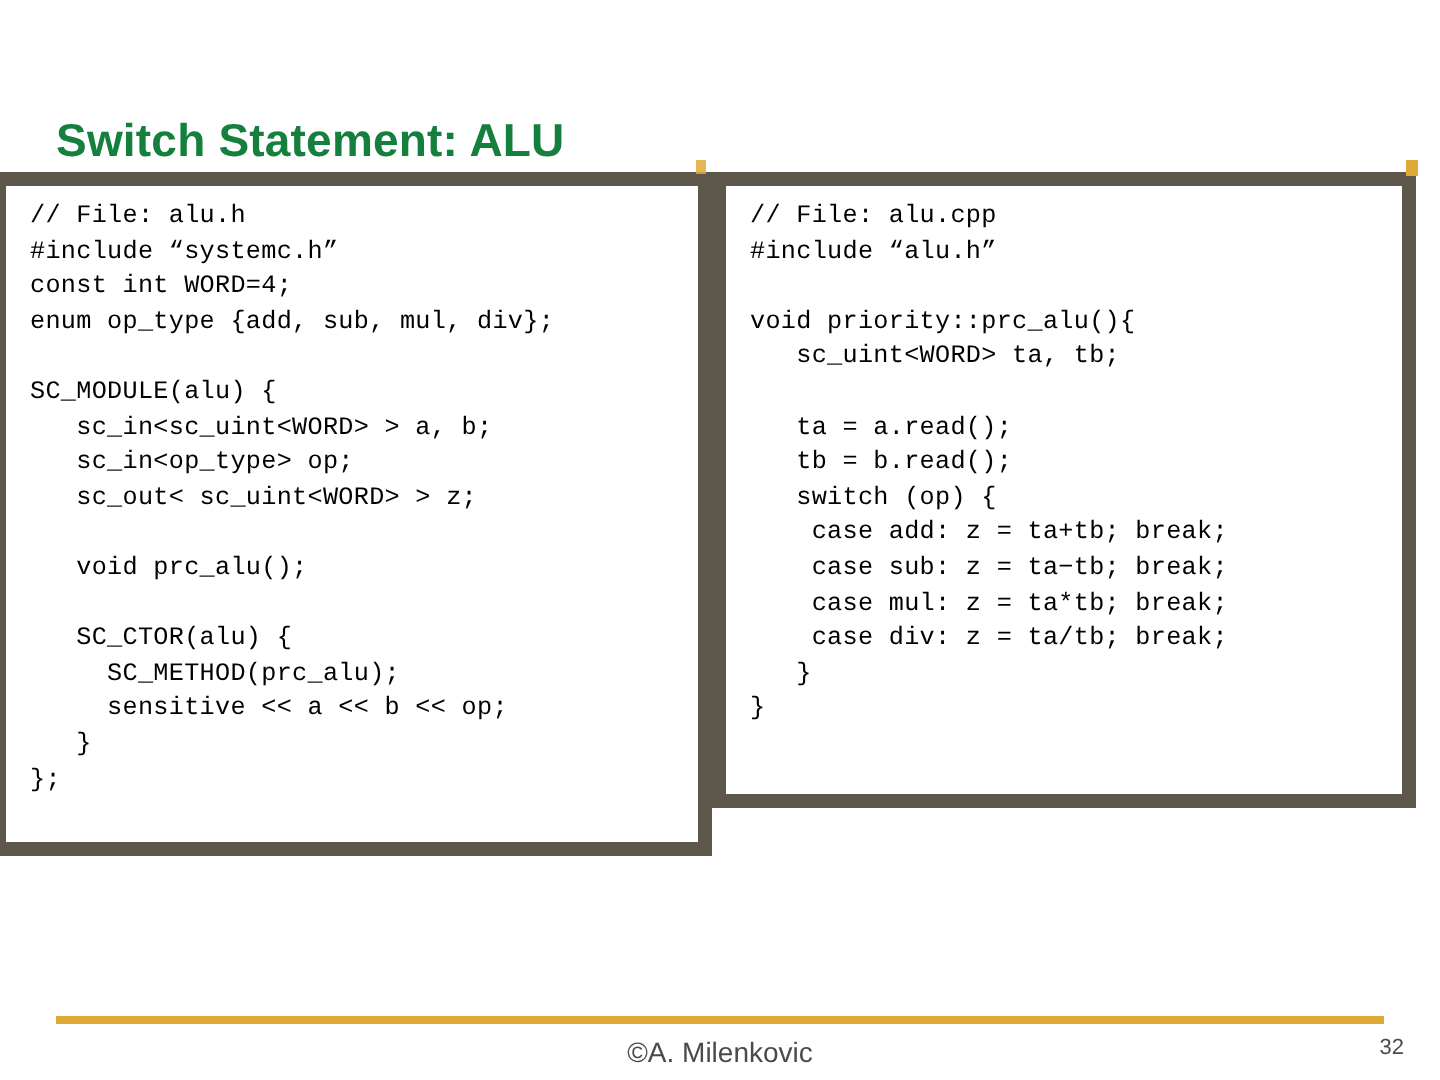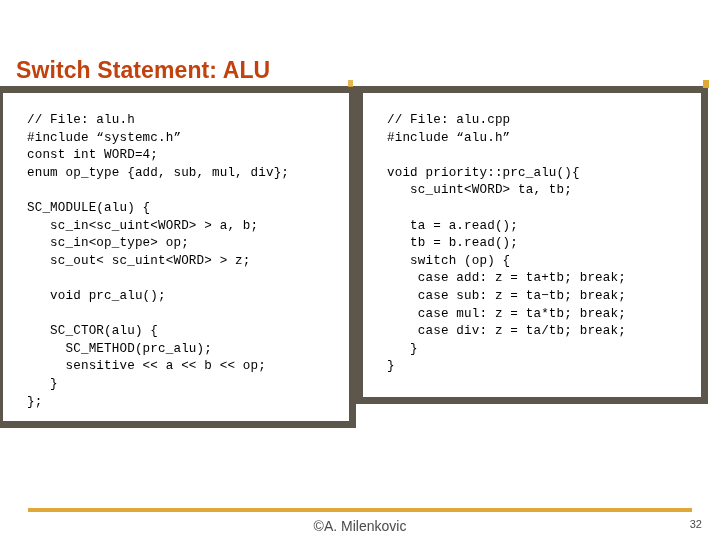--- a/index.html
+++ b/index.html
@@ -11,45 +11,45 @@
     width: 720px;
     height: 540px;
     position: relative;
     overflow: hidden;
     font-family: "Liberation Sans", sans-serif;
   }
 
   
   #slide-title {
     position: absolute;
-    left: 16px;
+    left: 28px;
     top: 42px;
     font-family: "Liberation Sans", sans-serif;
     font-size: 23px;
     font-weight: bold;
-    color: #c2410c;
+    color: #15803d;
     letter-spacing: 0.1px;
     white-space: nowrap;
   }
 
   
   .code-box {
     position: absolute;
     background: #ffffff;
     border: 7px solid #5d564a;
     box-sizing: border-box;
     overflow: hidden;
   }
   .code-box .code-text {
     font-family: "Liberation Mono", "DejaVu Sans Mono", monospace;
     font-size: 12.6px;
     line-height: 17.6px;
     color: #000000;
     white-space: pre;
-    margin: 16px;
+    margin: 4px;
     padding: 0;
     letter-spacing: 0.15px;
   }
 
   #code-box-header {
     left: -4px;
     top: 86px;
     width: 360px;
     height: 342px;
   }

